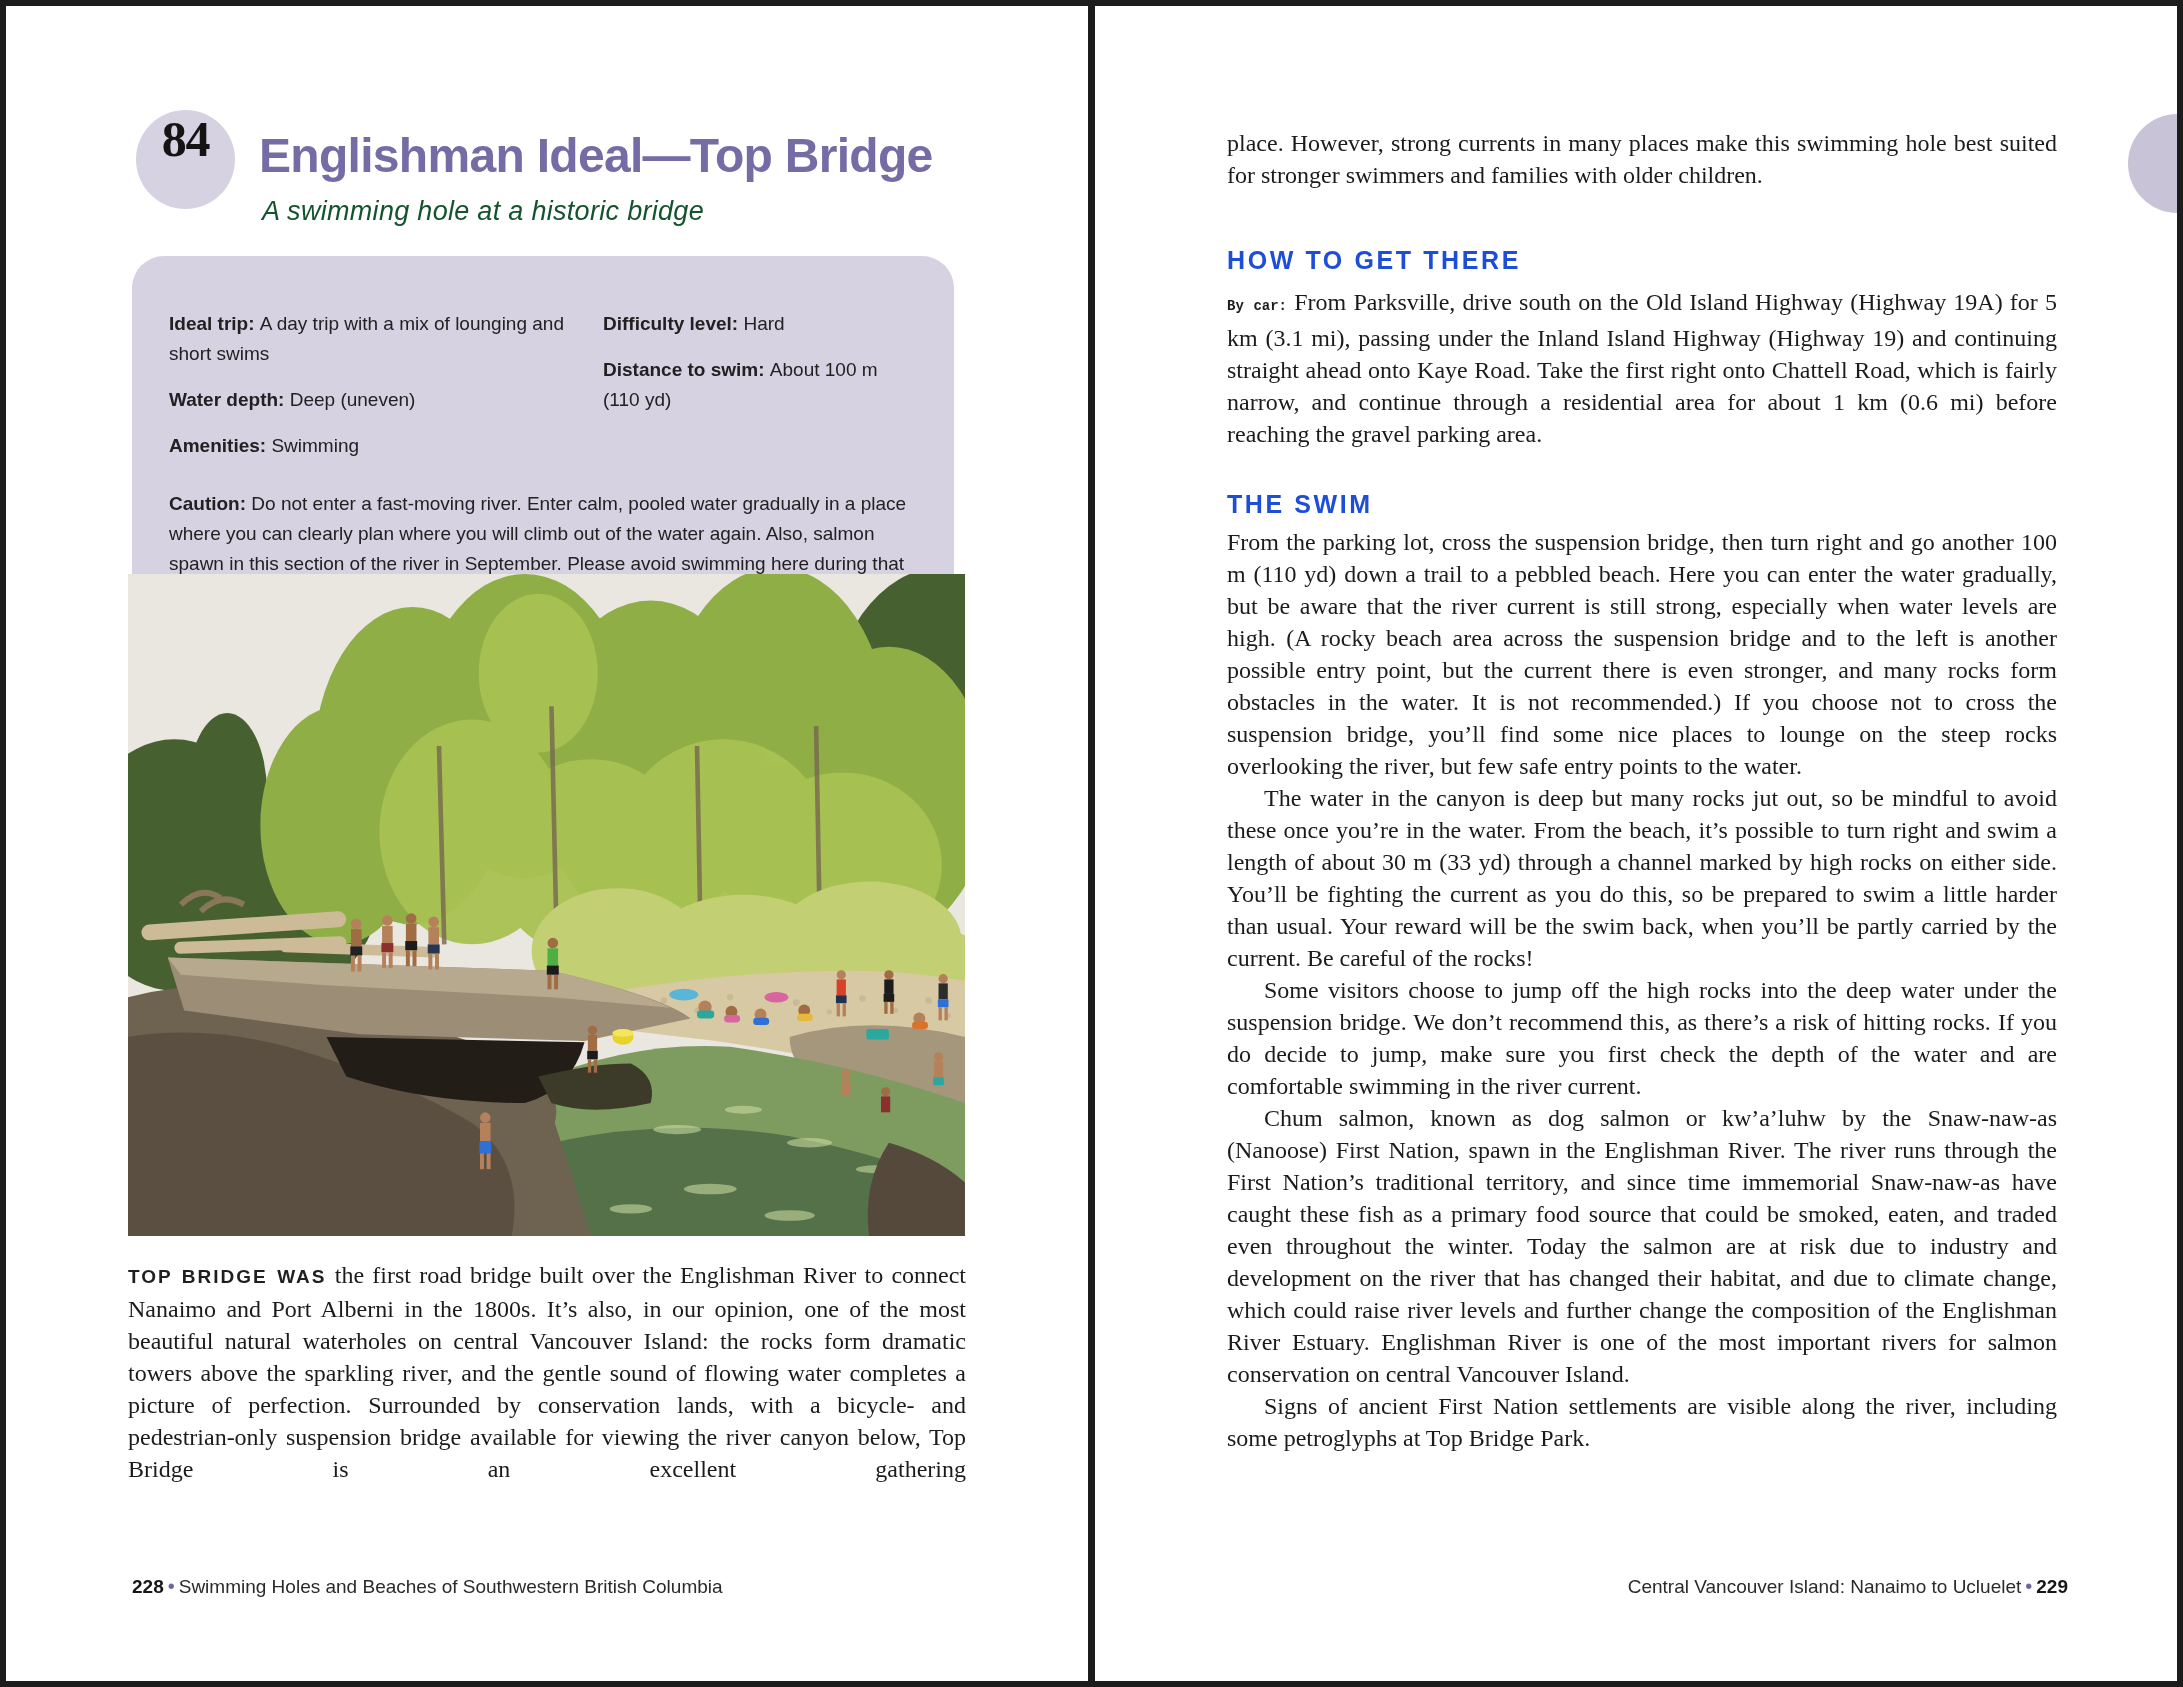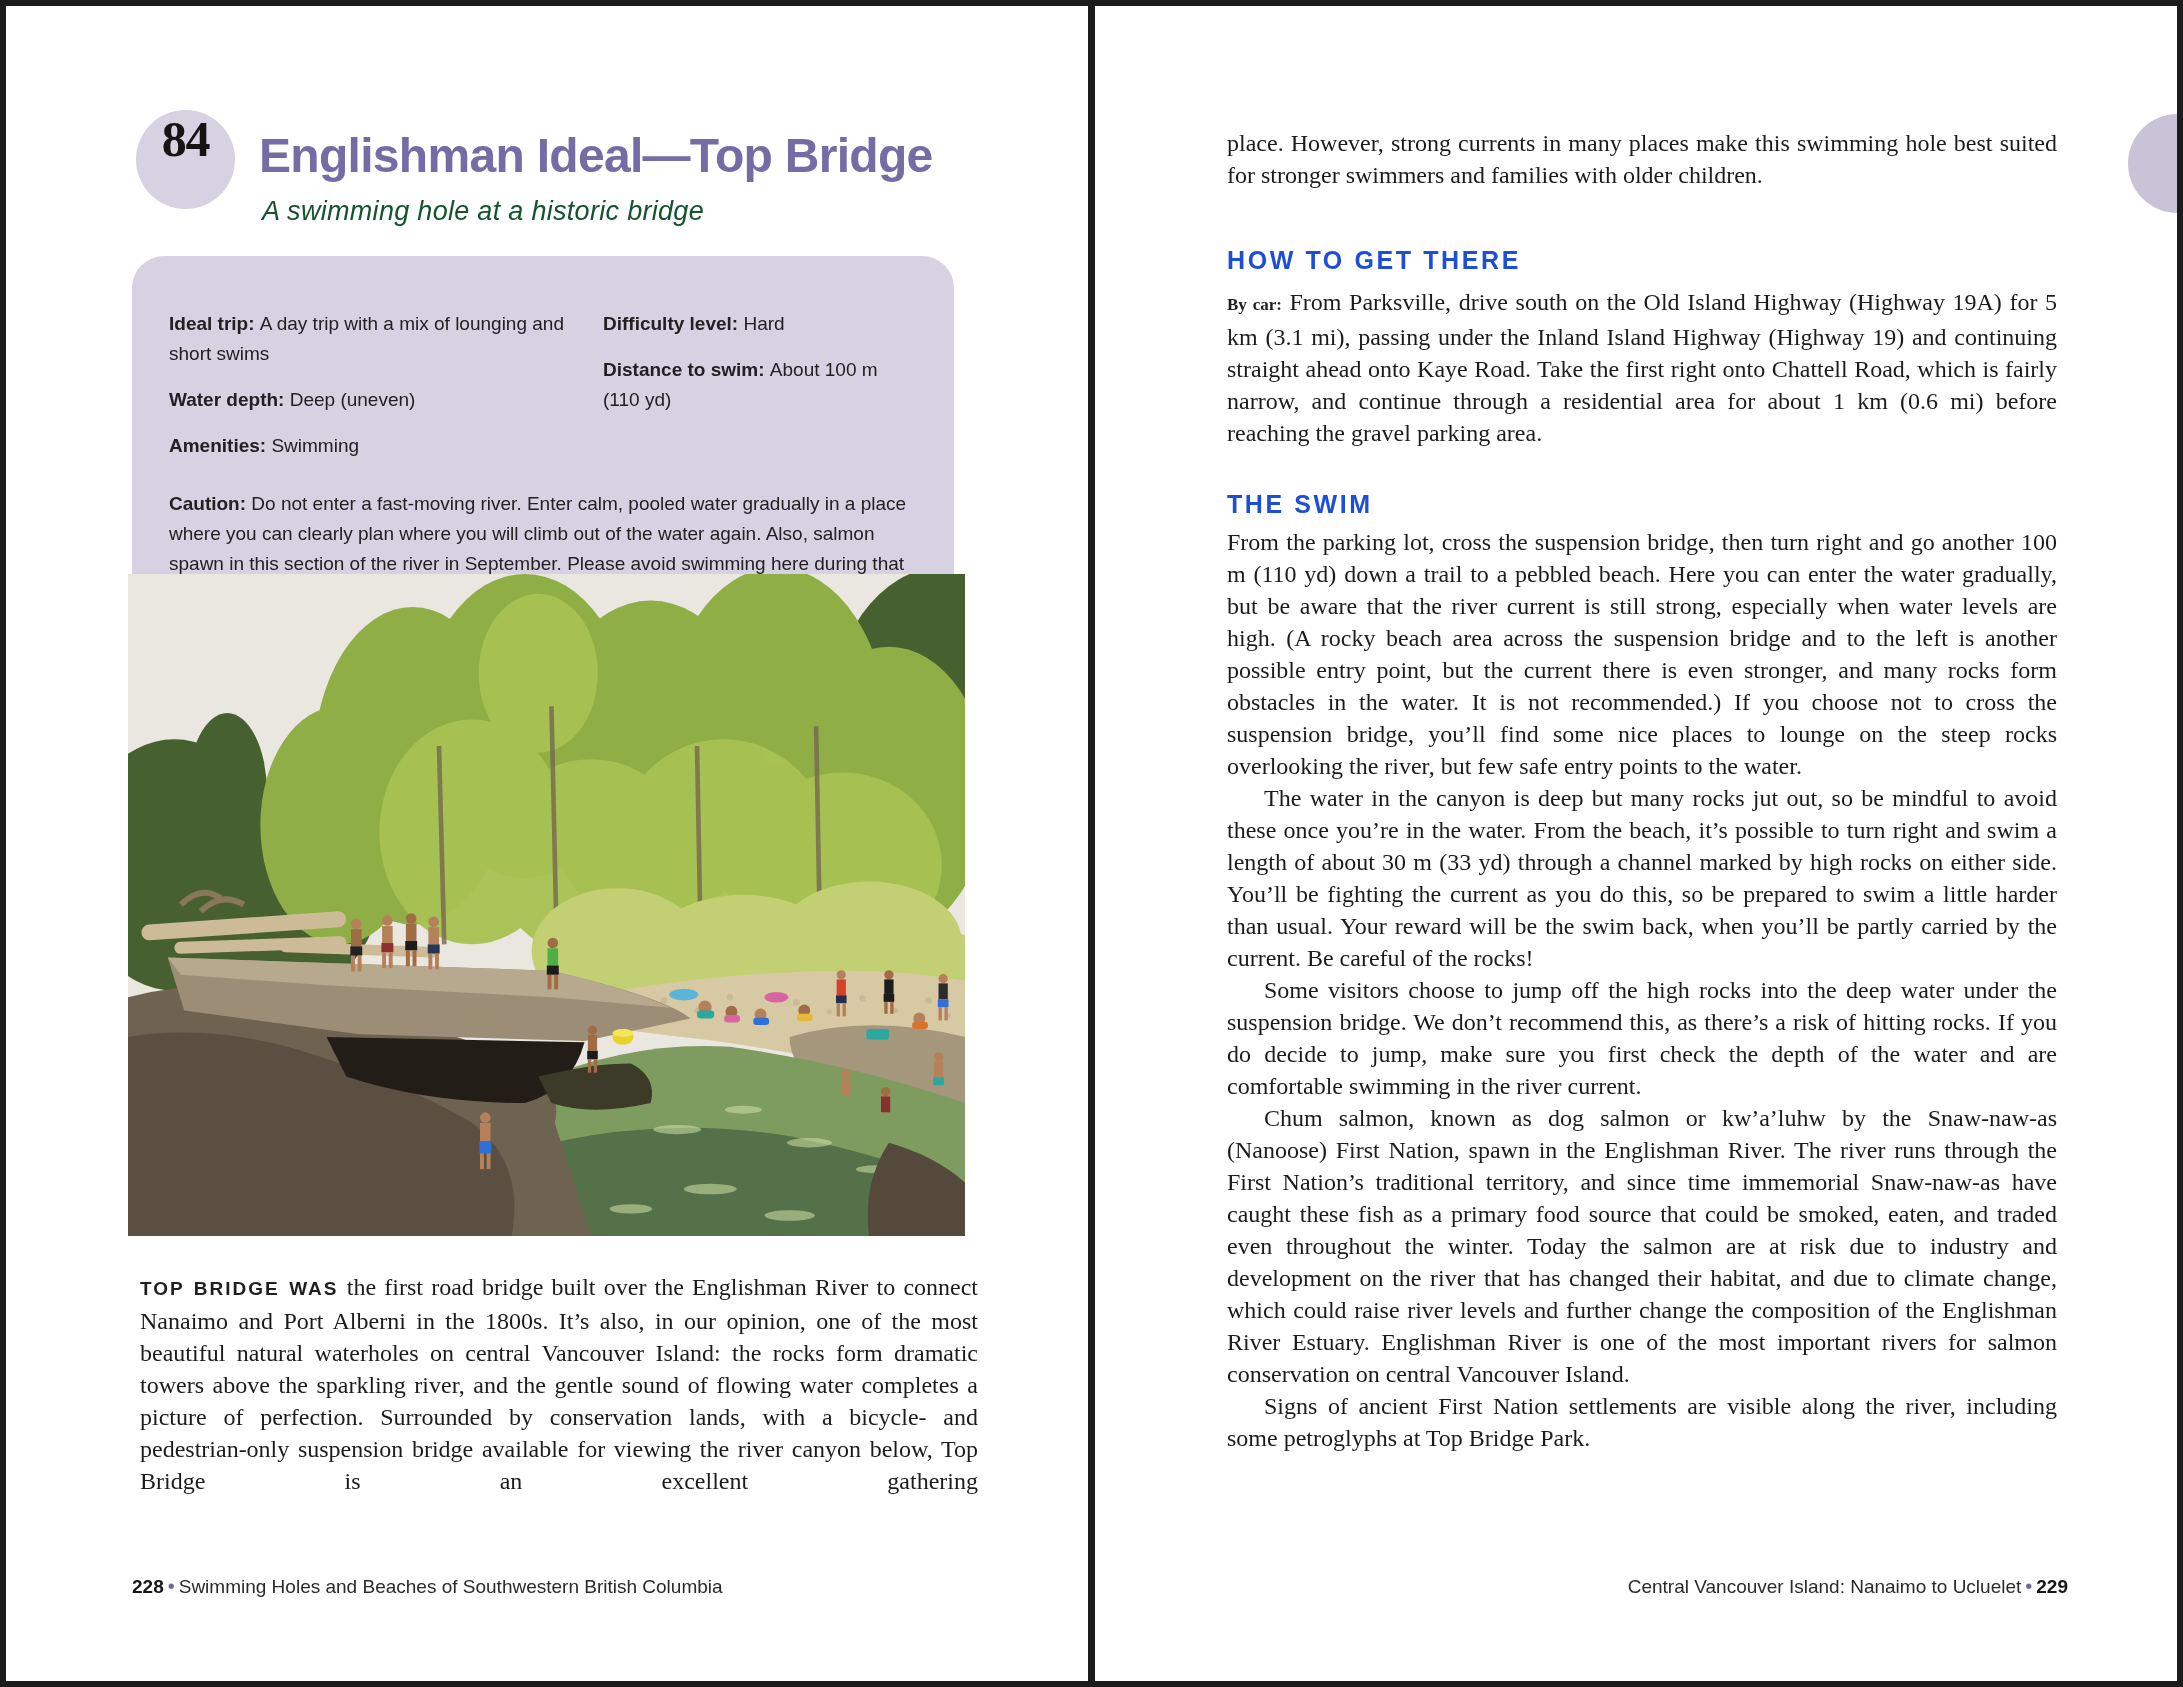--- a/index.html
+++ b/index.html
@@ -46,21 +46,21 @@
   .ib-label::after { content:": "; font-weight:700; }
   .ib-caution { margin-top:12px; }
   .photo {
     position:absolute; left:128px; top:574px; width:837px; height:662px;
     background:#e9e6e0; overflow:hidden;
   }
   .photo svg { display:block; width:100%; height:100%; }
   .body-left {
     position:absolute; left:128px; top:1259px; width:838px;
     font-family:"Liberation Serif", serif; font-size:24px; line-height:32px;
-    color:#1b1b1b; text-align:justify; text-align-last:justify; margin:12px;
+    color:#1b1b1b; text-align:justify; text-align-last:justify; margin:0;
   }
   .lead-caps {
     font-family:"Liberation Sans", sans-serif; font-weight:700;
     font-size:19px; letter-spacing:2px; color:#1f1f1f;
   }
   .footer {
     position:absolute; top:1575px; font-size:19px; color:#2a2a2a;
     white-space:nowrap;
   }
   .footer-left { left:132px; }
@@ -75,21 +75,21 @@
   }
   .intro { top:127px; }
   .sec-heading {
     position:absolute; left:1227px;
     font-size:25px; font-weight:700; color:#1d4ed8; letter-spacing:2.6px;
     white-space:nowrap;
   }
   .h-howto { top:246px; }
   .h-swim  { top:490px; }
   .bycar { top:286px; }
-  .serif-lead { font-family:Liberation Serif, serif; font-weight:700; font-size:17px; color:#1d1d1d; }
+  .serif-lead { font-family:Liberation Mono, monospace; font-weight:700; font-size:14px; color:#1d1d1d; }
   .swim-block { top:526px; }
   .swim-block p { margin:0; }
   .swim-block p + p { text-indent:37px; }
   .edge-tab {
     position:absolute; left:2128px; top:114px; width:99px; height:99px;
     border-radius:50%; background:#c8c3d6; z-index:10;
   }
 </style>
 </head>
 <body>

